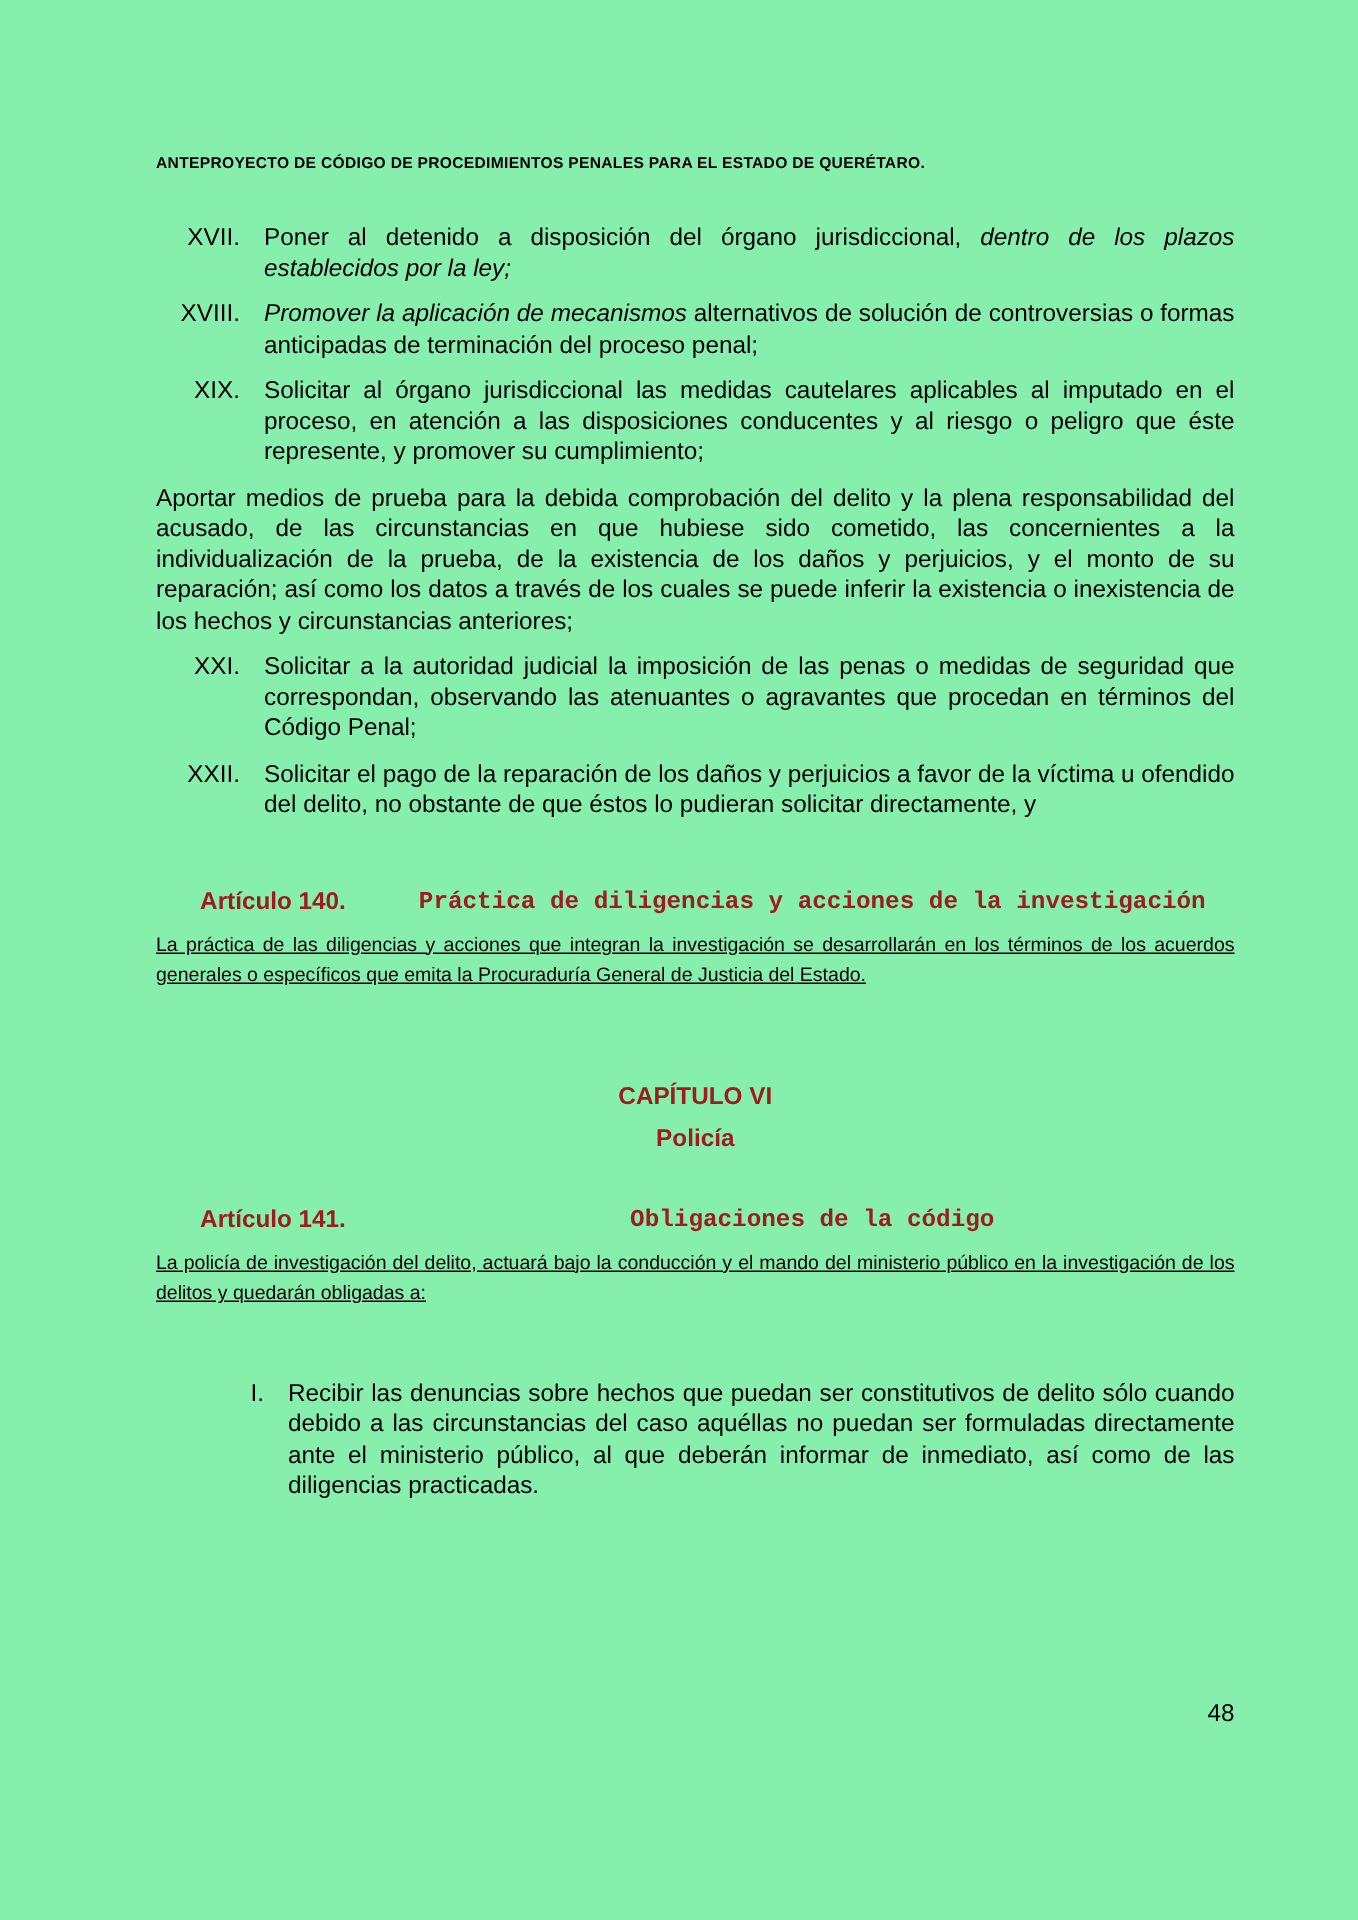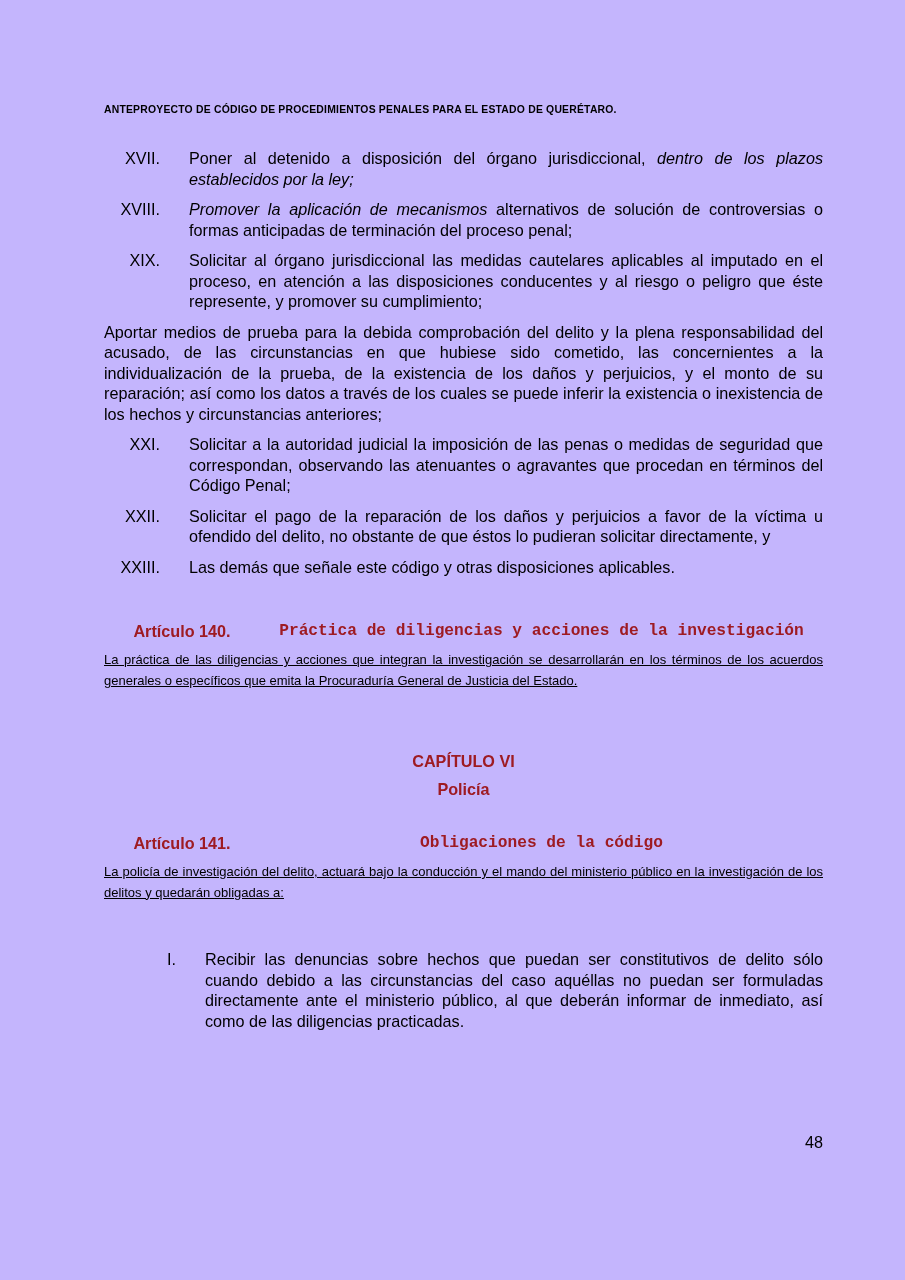--- a/index.html
+++ b/index.html
@@ -8,21 +8,21 @@
     background: #ffffff;
   }
   body {
     font-family: "Liberation Sans", sans-serif;
     color: #000000;
   }
   .page {
     position: relative;
     width: 905px;
     height: 1280px;
-    background: #c4b5fd;
+    background: #86efac;
     overflow: hidden;
     box-sizing: border-box;
   }
 
   
   .doc-header {
     position: absolute;
     left: 104px;
     top: 104px;
     width: 720px;
@@ -44,21 +44,20 @@
 
   
   .rlist {
     list-style: none;
     margin: 0;
     padding: 0;
   }
   .rlist .item {
     display: flex;
     margin-bottom: 10px;
-    gap: 13px;
   }
   .rlist .num {
     width: 72px;
     flex: 0 0 72px;
     text-align: right;
     padding-right: 16px;
     box-sizing: border-box;
     font-size: 16.2px;
     line-height: 20.5px;
     color: #000;
@@ -168,24 +167,20 @@
       <div class="item">
         <div class="num">XXI.</div>
         <div class="body"><span>Solicitar a la autoridad judicial la imposición de las penas o medidas de seguridad que correspondan, observando las atenuantes o agravantes que procedan en términos del Código Penal;</span><i></i><span></span></div>
       </div>
 
       <div class="item">
         <div class="num">XXII.</div>
         <div class="body"><span>Solicitar el pago de la reparación de los daños y perjuicios  a favor de la víctima u ofendido del delito, no obstante de que éstos lo pudieran solicitar directamente, y</span><i></i><span></span></div>
       </div>
 
-      <div class="item">
-        <div class="num">XXIII.</div>
-        <div class="body"><span>Las demás que señale este código y otras disposiciones aplicables.</span><i></i><span></span></div>
-      </div>
 
     </div>
 
     <div class="sp-34"></div>
 
     <div class="art-heading">
       <span class="art-label">Artículo 140.</span>
       <span class="art-title">Práctica de diligencias y acciones de la investigación</span>
     </div>
 

